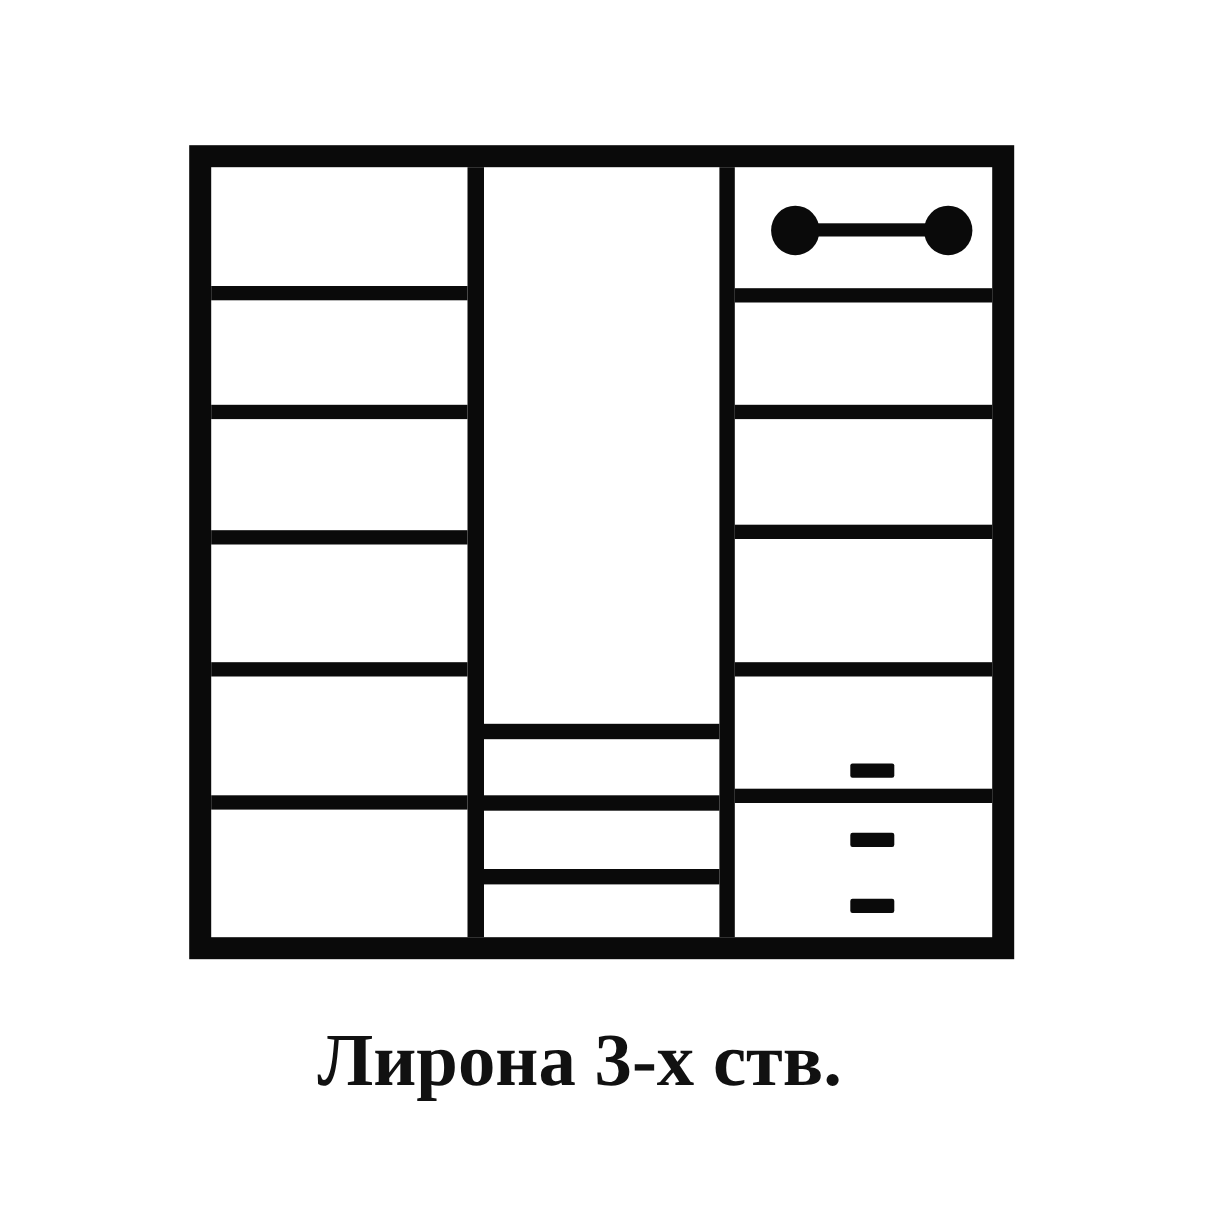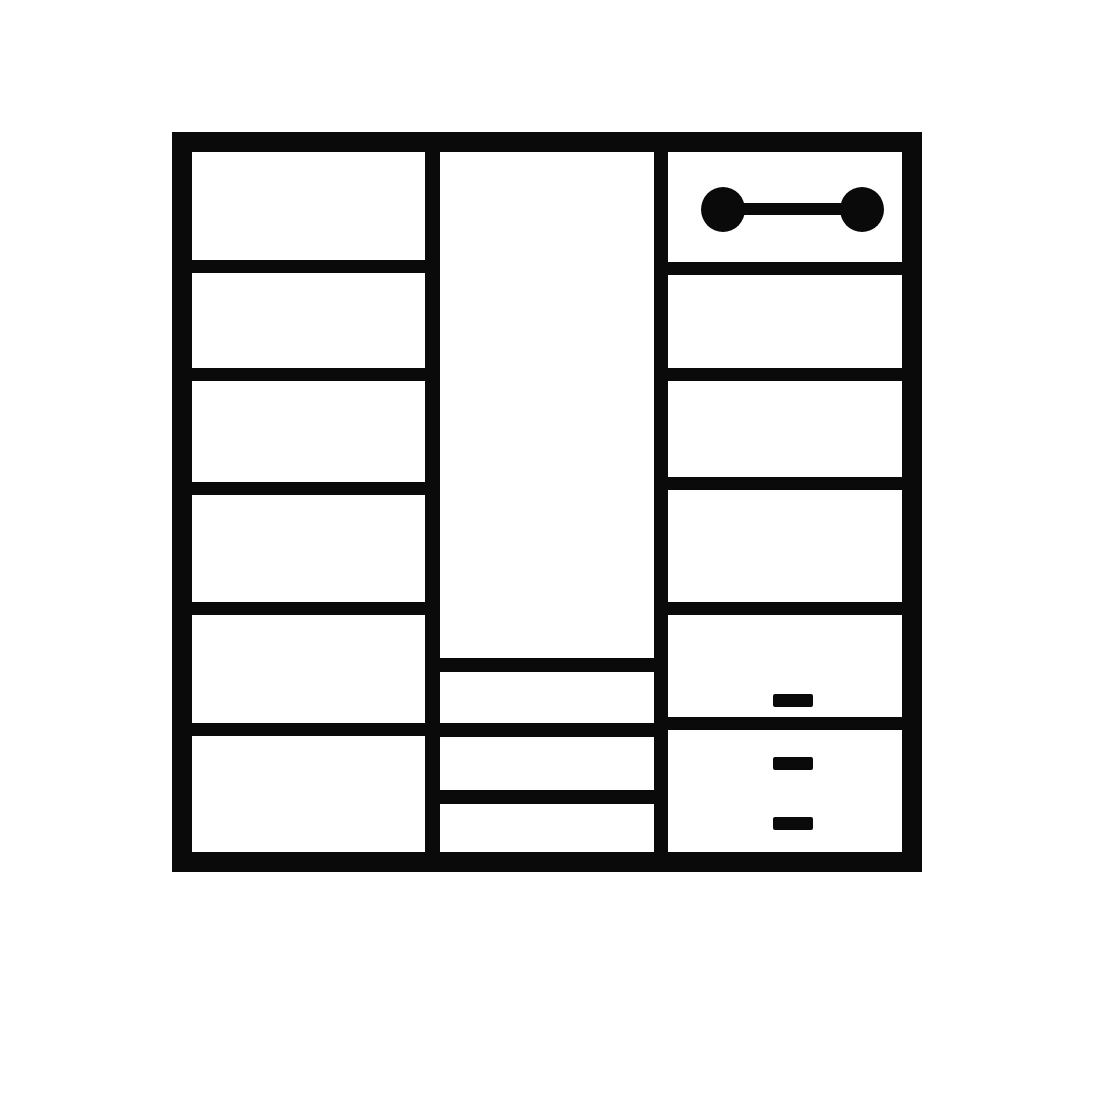--- a/index.html
+++ b/index.html
@@ -58,13 +58,14 @@
       </div>
     <div id="divider-b" class="divider"></div>
     <div id="section-right" class="section">
         <div class="shelf" style="top: 110px; height: 13px;"></div>
         <div class="shelf" style="top: 216px; height: 13px;"></div>
         <div class="shelf" style="top: 325px; height: 13px;"></div>
         <div class="shelf" style="top: 450px; height: 13px;"></div>
         <div class="shelf" style="top: 565px; height: 13px;"></div>
       </div>
   </div>
+  <div id="caption">Лирона 3-х ств.</div>
 </div>
 
 </body></html>

